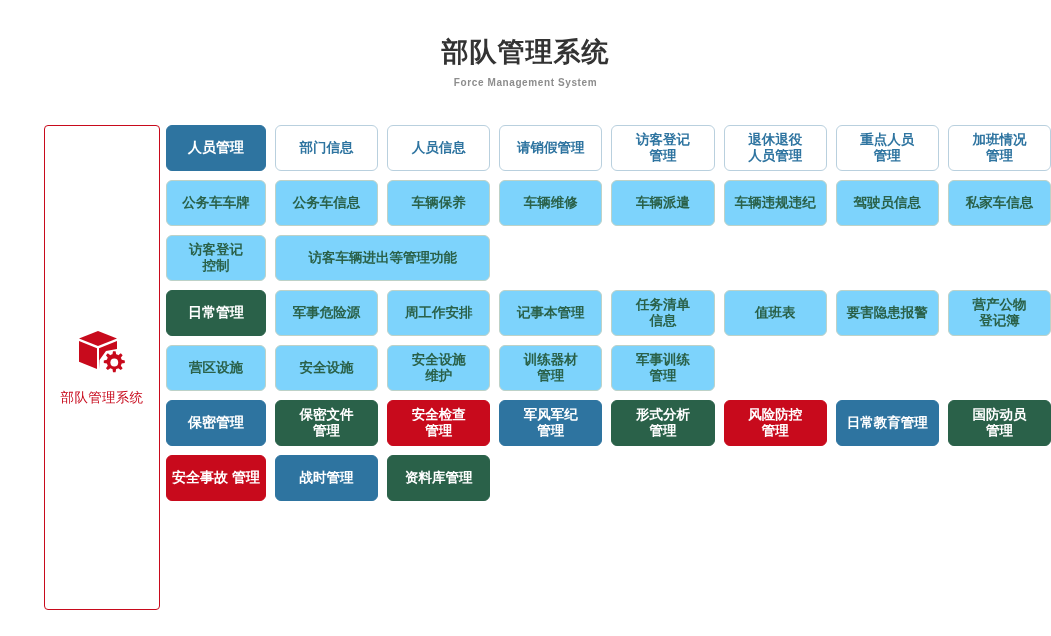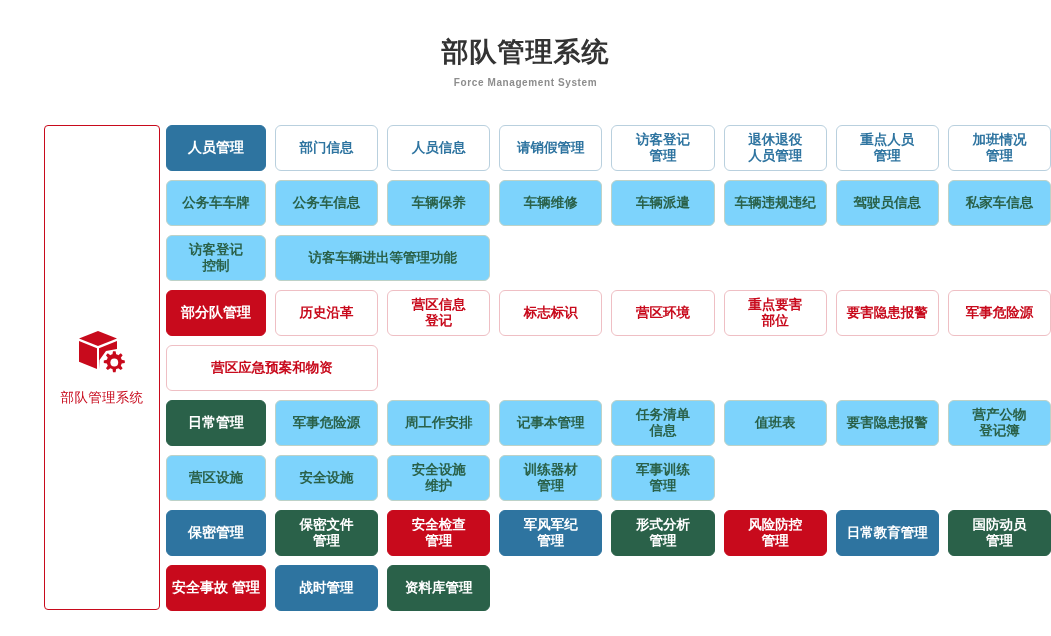--- a/index.html
+++ b/index.html
@@ -166,33 +166,20 @@
           <div class="card v-green-outline">公务车信息</div>
           <div class="card v-green-outline">车辆保养</div>
           <div class="card v-green-outline">车辆维修</div>
           <div class="card v-green-outline">车辆派遣</div>
           <div class="card v-green-outline">车辆违规违纪</div>
           <div class="card v-green-outline">驾驶员信息</div>
           <div class="card v-green-outline">私家车信息</div>
           <div class="card v-green-outline">访客登记
 控制</div>
           <div class="card v-green-outline span2">访客车辆进出等管理功能</div>
-        </div>
-        <div class="group">
-          <div class="group-label v-red-solid">部分队管理</div>
-          <div class="card v-red-outline">历史沿革</div>
-          <div class="card v-red-outline">营区信息
-登记</div>
-          <div class="card v-red-outline">标志标识</div>
-          <div class="card v-red-outline">营区环境</div>
-          <div class="card v-red-outline">重点要害
-部位</div>
-          <div class="card v-red-outline">要害隐患报警</div>
-          <div class="card v-red-outline">军事危险源</div>
-          <div class="card v-red-outline span2">营区应急预案和物资</div>
         </div>
         <div class="group">
           <div class="group-label v-green-solid">日常管理</div>
           <div class="card v-green-outline">军事危险源</div>
           <div class="card v-green-outline">周工作安排</div>
           <div class="card v-green-outline">记事本管理</div>
           <div class="card v-green-outline">任务清单
 信息</div>
           <div class="card v-green-outline">值班表</div>
           <div class="card v-green-outline">要害隐患报警</div>

